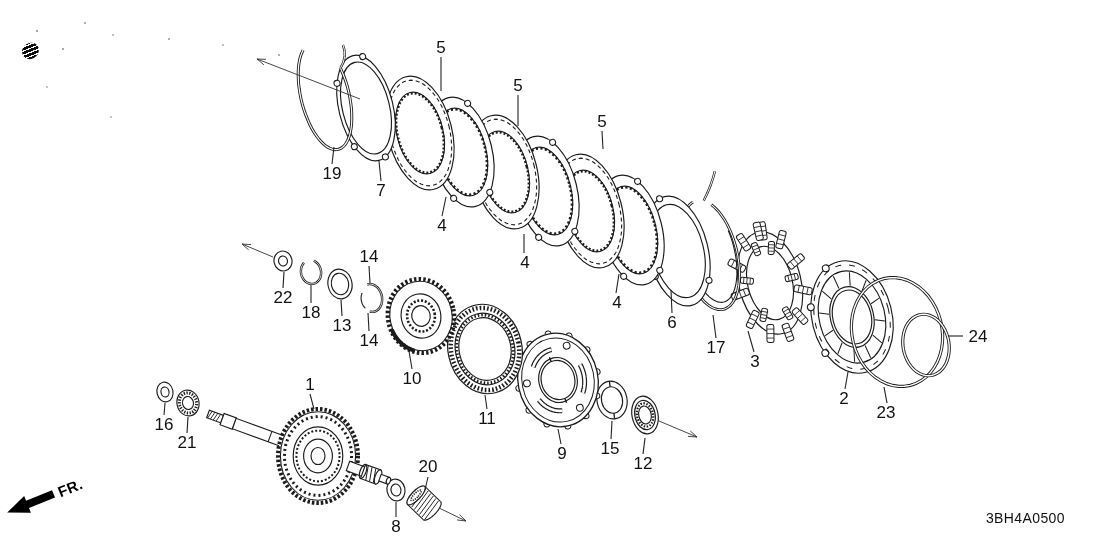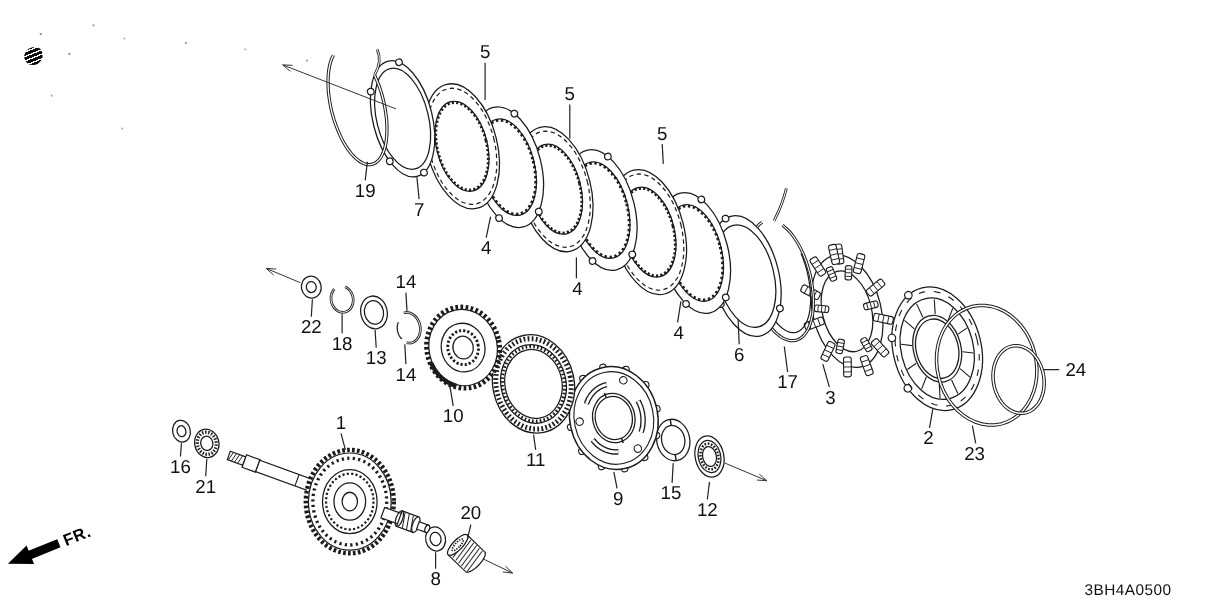--- a/index.html
+++ b/index.html
@@ -13,21 +13,21 @@
          box-shadow:48px -8px 0 #9a9a9a,76px 4px 0 #ababab,132px 8px 0 #9a9a9a,
                     186px 14px 0 #ababab,242px 24px 0 #9a9a9a,26px 18px 0 #8a8a8a,
                     74px 86px 0 #b5b5b5,10px 56px 0 #ababab;}
   .fr{position:absolute;left:8px;top:498px;display:flex;align-items:center;gap:3px;
       transform:rotate(-22deg);transform-origin:14px 14px;}
   .fr-arrow{position:relative;width:52px;height:18px;}
   .fr-arrow::before{content:'';position:absolute;left:0;top:0;width:0;height:0;
       border-top:9px solid transparent;border-bottom:9px solid transparent;border-right:22px solid #000;}
   .fr-arrow::after{content:'';position:absolute;left:20px;top:5px;width:30px;height:8px;background:#000;}
   .fr-text{font-weight:bold;font-size:15px;color:#000;letter-spacing:.5px;}
-  .code{position:absolute;right:43px;bottom:10px;font-size:14px;color:#111;letter-spacing:.4px;}
+  .code{position:absolute;right:43px;bottom:28px;font-size:14px;color:#111;letter-spacing:.4px;}
 </style>
 </head>
 <body>
 
 <div class="stage">
   <svg id="diagram" width="1108" height="554" viewBox="0 0 1108 554">
       <g transform="rotate(-14 852 317)">
         <ellipse cx="852" cy="317" rx="40" ry="57" fill="#fff" stroke="#1c1c1c" stroke-width="1.15"></ellipse>
         <circle cx="817.3589838486224" cy="345.5" r="3.4" fill="#fff" stroke="#1c1c1c" stroke-width="1.1"></circle>
         <circle cx="814.4122951685637" cy="297.5048518304369" r="3.4" fill="#fff" stroke="#1c1c1c" stroke-width="1.1"></circle>

